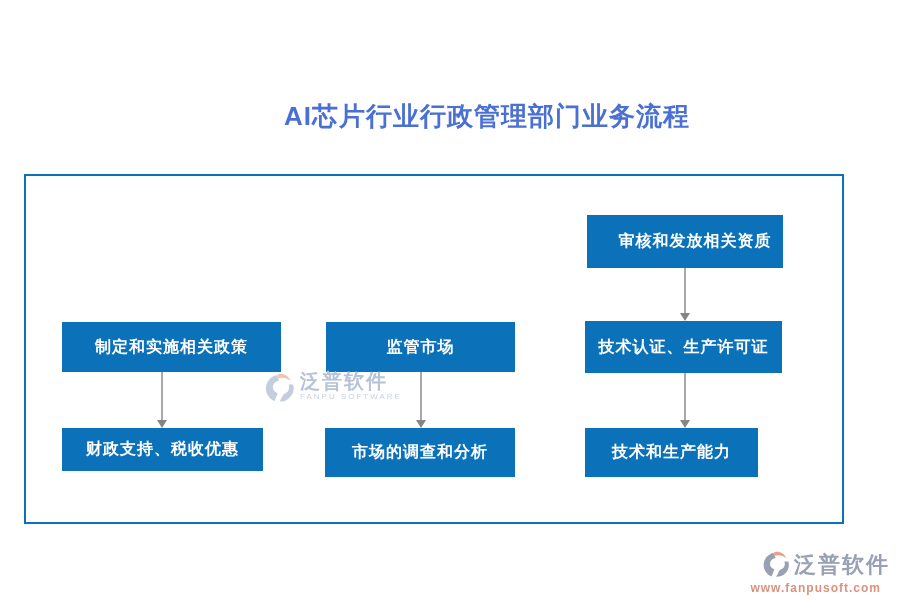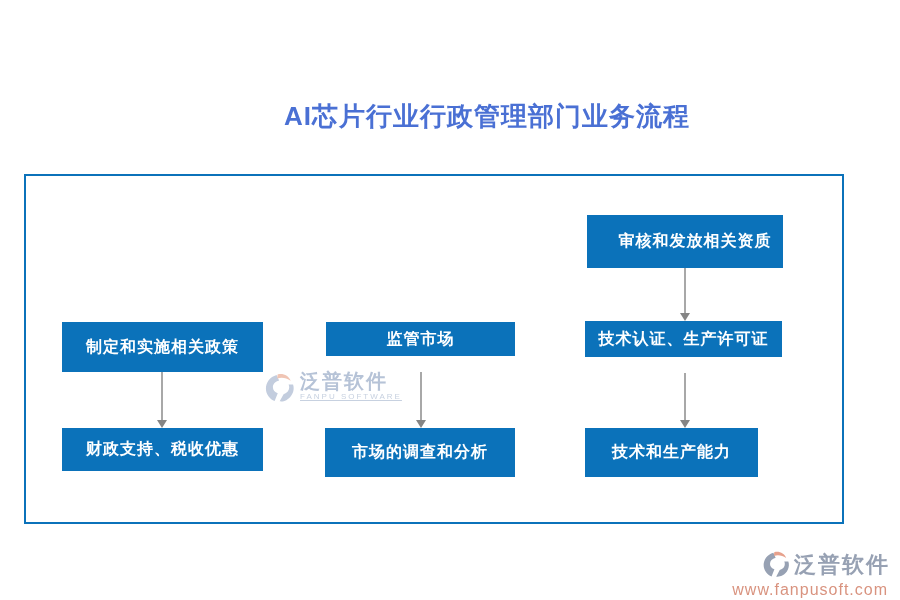--- a/index.html
+++ b/index.html
@@ -40,23 +40,23 @@
     color: #ffffff;
     font-size: 16px;
     font-weight: bold;
     letter-spacing: 1px;
     display: flex;
     align-items: center;
     justify-content: center;
     text-align: center;
   }
   .n1 { left: 587px; top: 215px; width: 196px; height: 53px; padding-left: 20px; }
-  .n2 { left: 62px;  top: 322px; width: 201px; height: 50px; }
-  .n3 { left: 326px; top: 322px; width: 189px; height: 34px; }
-  .n4 { left: 585px; top: 321px; width: 197px; height: 36px; }
+  .n2 { left: 62px;  top: 322px; width: 219px; height: 50px; }
+  .n3 { left: 326px; top: 322px; width: 189px; height: 50px; }
+  .n4 { left: 585px; top: 321px; width: 197px; height: 52px; }
   .n5 { left: 62px;  top: 428px; width: 201px; height: 43px; }
   .n6 { left: 325px; top: 428px; width: 190px; height: 49px; }
   .n7 { left: 585px; top: 428px; width: 173px; height: 49px; }
 
   
   .arrow {
     position: absolute;
     width: 2px;
     background: #a8a8a8;
   }
@@ -88,21 +88,20 @@
     font-size: 20px;
     font-weight: bold;
     letter-spacing: 2px;
     color: #b6c3d7;
     line-height: 22px;
   }
   .wm-sub {
     font-size: 8px;
     letter-spacing: 2px;
     color: #c7d1e0;
-    text-decoration: underline;
   }
 
   
   .brand {
     position: absolute;
     right: 10px; top: 550px;
     text-align: right;
   }
   .brand-row {
     display: flex;
@@ -112,25 +111,26 @@
   }
   .brand-row svg { width: 30px; height: 30px; }
   .brand-name {
     font-size: 22px;
     font-weight: bold;
     letter-spacing: 2px;
     color: #97a1b3;
     line-height: 26px;
   }
   .brand-url {
-    font-size: 16px;
+    font-size: 12px;
     letter-spacing: 1px;
     color: #d9937f;
     margin-top: 1px;
-    margin-right: 2px;
+    margin-right: 9px;
+    font-weight: bold;
   }
 </style>
 </head>
 <body>
 
 <div class="page-title">AI芯片行业行政管理部门业务流程</div>
 
 <div class="frame"></div>
 
 <div class="node n1">审核和发放相关资质</div>

